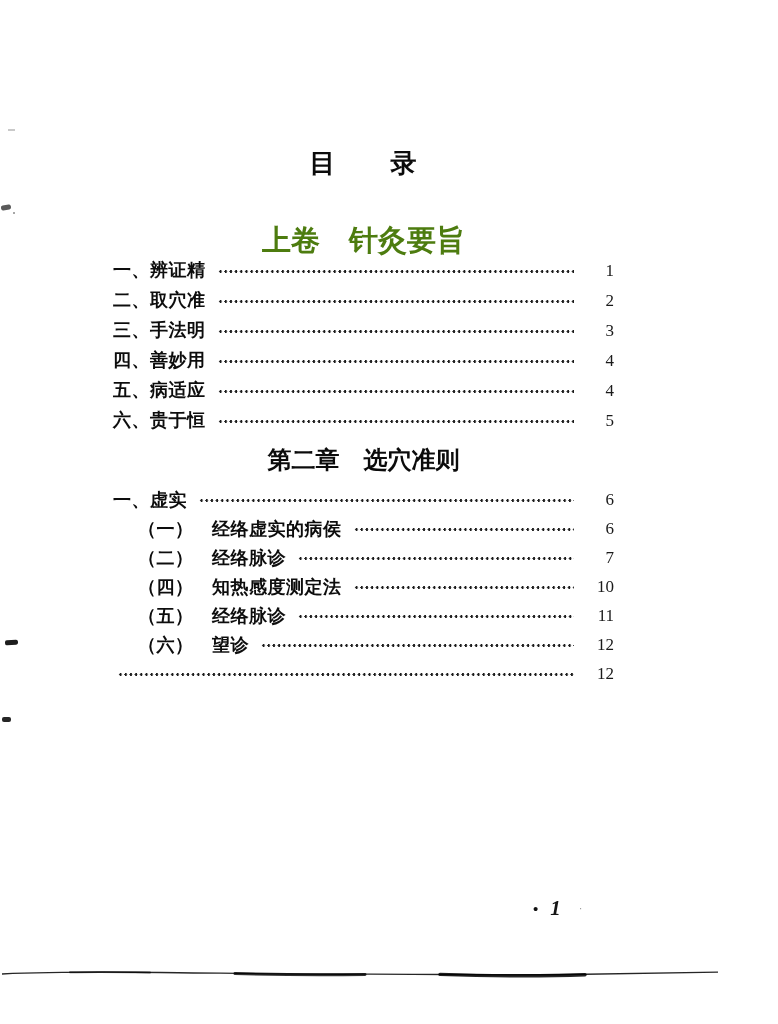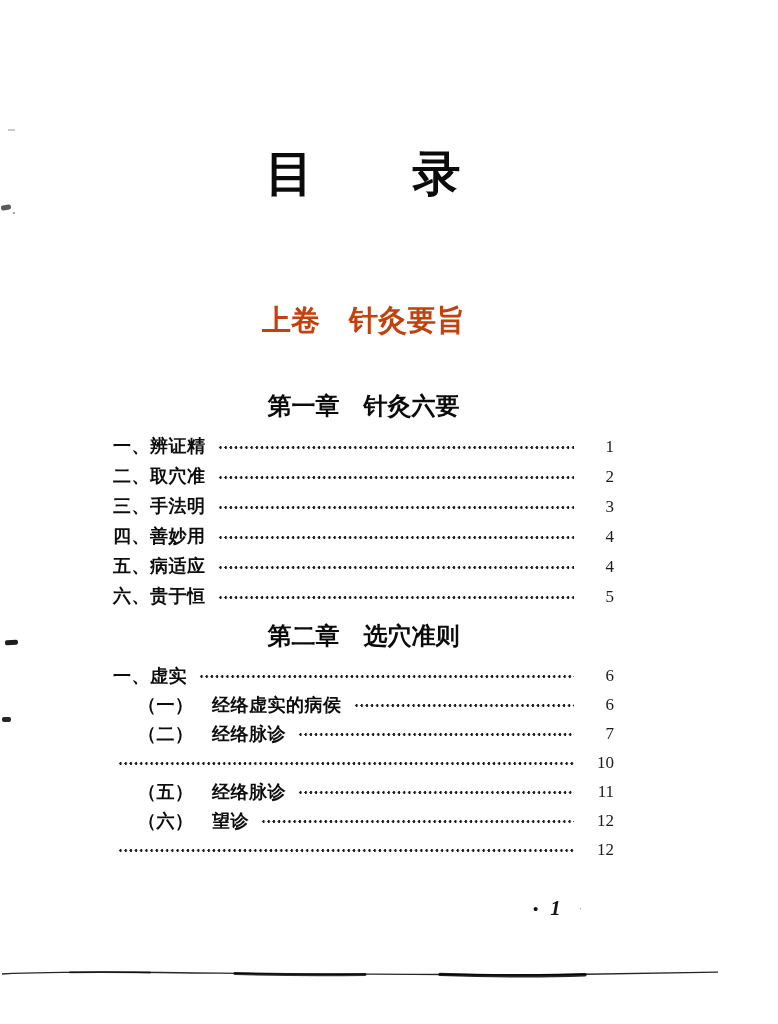--- a/index.html
+++ b/index.html
@@ -14,33 +14,33 @@
   }
   .col {
     position: absolute;
     left: 113px;
     top: 0;
     width: 501px;
   }
   .doc-title {
     margin: 150px 0 0 0;
     text-align: center;
-    font-size: 48px;
+    font-size: 26px;
     font-weight: 700;
     line-height: 1;
     letter-spacing: 1px;
     color: #0b0b0b;
   }
   .volume-heading {
-    margin: 108px 0 0 0;
+    margin: 50px 0 0 0;
     text-align: center;
     font-size: 29px;
     font-weight: 700;
     line-height: 1;
-    color: #c2410c;
+    color: #4d7c0f;
   }
   .chapter-title {
     text-align: center;
     font-size: 24px;
     font-weight: 700;
     line-height: 1.05;
     margin: 12px 0 13px 0;
     color: #0b0b0b;
   }
   .chapter.c1 .chapter-title { margin-top: 58px; }
@@ -108,21 +108,20 @@
 </head>
 <body>
 
 <div class="page">
 
   <div class="col">
     <h1 class="doc-title">目　　录</h1>
     <h2 class="volume-heading">上卷　针灸要旨</h2>
     <div id="chapters">
   <section class="chapter c1">
-    <h3 class="chapter-title">第一章　针灸六要</h3>
     <div class="entries">
   <div class="row level-1">
     <span class="label">一、辨证精</span>
     <span class="leader"></span>
     <span class="pagenum">1</span>
   </div>
 
   <div class="row level-1">
     <span class="label">二、取穴准</span>
     <span class="leader"></span>
@@ -171,20 +170,21 @@
   </div>
 
   <div class="row level-2">
     <span class="label">（二）　经络脉诊</span>
     <span class="leader"></span>
     <span class="pagenum">7</span>
   </div>
 
 
   <div class="row level-2">
+    <span class="label">（四）　知热感度测定法</span>
     <span class="leader"></span>
     <span class="pagenum">10</span>
   </div>
 
   <div class="row level-2">
     <span class="label">（五）　经络脉诊</span>
     <span class="leader"></span>
     <span class="pagenum">11</span>
   </div>
 

